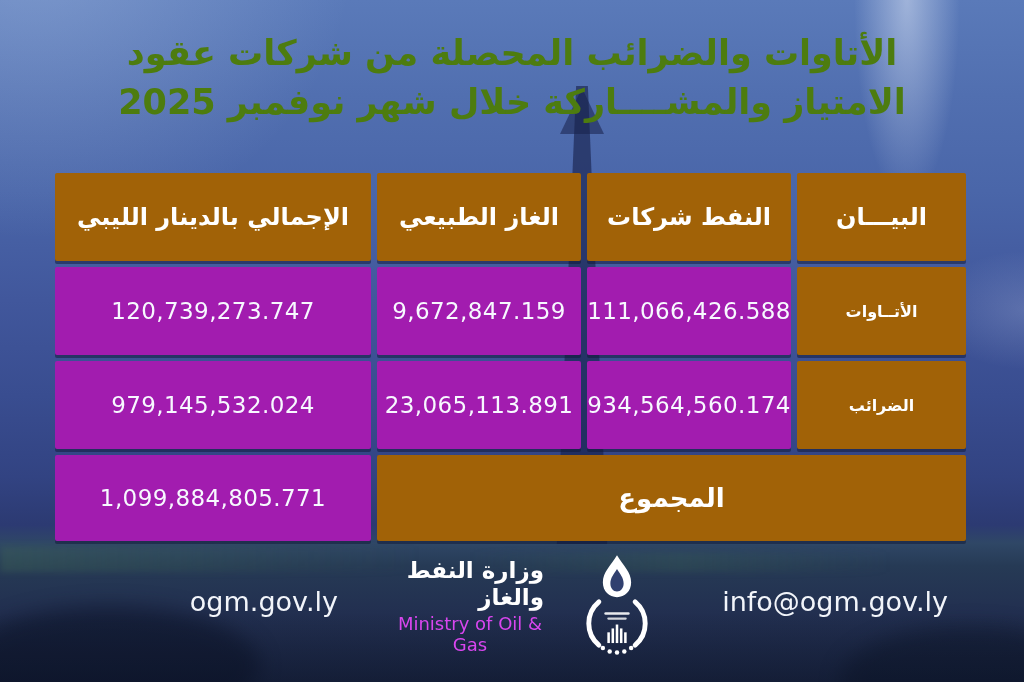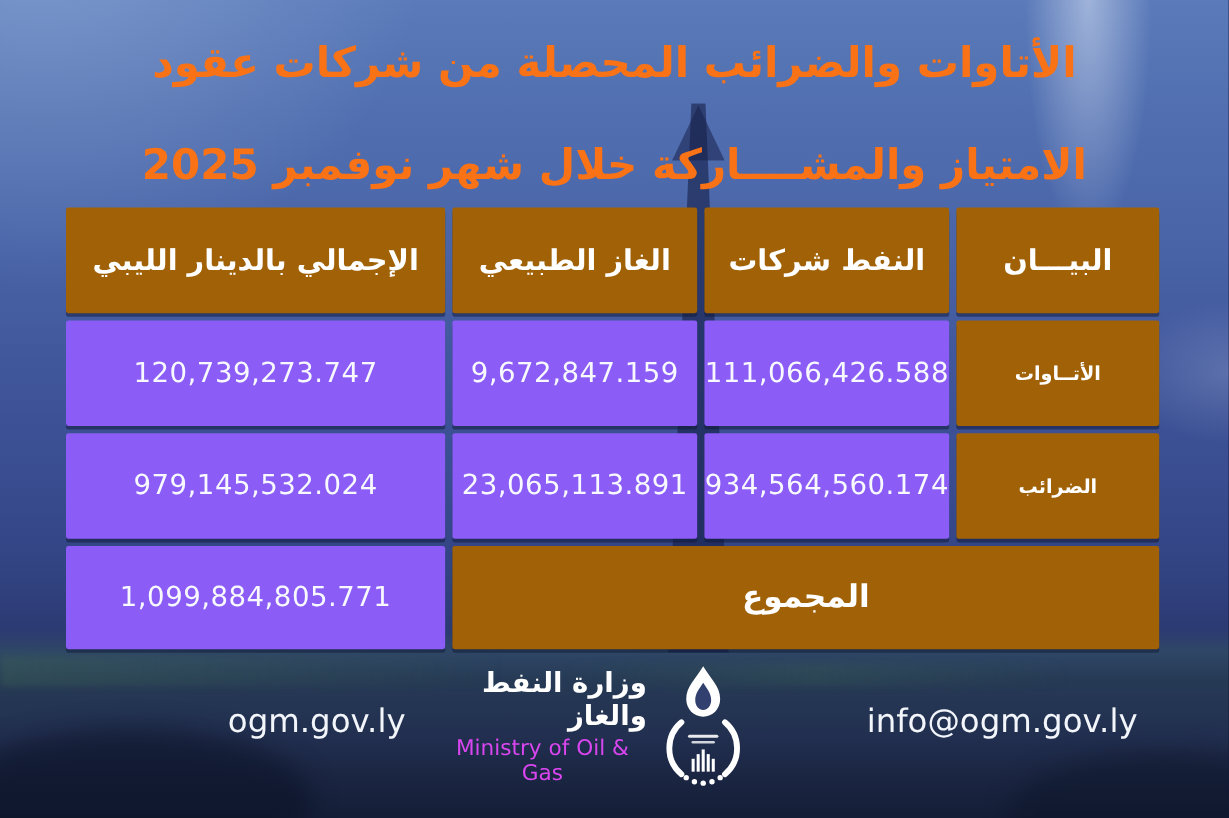--- a/index.html
+++ b/index.html
@@ -59,53 +59,53 @@
   }
   .bottom-shade{
     left:0;right:0;bottom:0;height:70px;
     background:linear-gradient(180deg, rgba(8,14,32,0), rgba(8,14,32,.42));
   }
   
   .title{
     position:absolute;left:0;right:0;top:36px;text-align:center;direction:rtl;
   }
   .title-line{
-    font-size:35px;font-weight:700;line-height:1;color:#f97316;
+    font-size:35px;font-weight:700;line-height:1;color:#4d7c0f;
     letter-spacing:0;
   }
-  .title-line + .title-line{margin-top:50px;}
+  .title-line + .title-line{margin-top:14px;}
   
   .table{
     position:absolute;left:55px;top:173px;width:911px;
     display:grid;direction:rtl;
     grid-template-columns:169px 204px 204px 1fr;
     grid-template-rows:88px 88px 88px 86px;
     gap:6px;
   }
   .cell{
     display:flex;align-items:center;justify-content:center;
     border-radius:2px;
     box-shadow:0 3px 0 rgba(15,24,54,.5);
     text-align:center;padding:0 8px;box-sizing:border-box;
   }
   .orange{background:#a16207;}
-  .blue{background:#8b5cf6;}
+  .blue{background:#a21caf;}
   .header{font-size:24px;font-weight:700;color:#fff;}
   .label{font-size:16px;font-weight:700;color:#fff;}
   .num{font-size:23px;font-weight:400;color:#F7F9FF;letter-spacing:.4px;direction:ltr;}
   .total-span{grid-column:1 / span 3;font-size:26px;}
   
   .website,.email{
     position:absolute;top:586px;font-size:27px;color:#F2F5FA;text-align:right;
   }
   .website{left:108px;width:230px;}
   .email{left:698px;width:250px;}
   .footer-center{
-    position:absolute;left:365px;top:551px;width:260px;height:110px;
-    display:flex;align-items:center;justify-content:flex-end;gap:8px;
+    position:absolute;left:396px;top:551px;width:260px;height:110px;
+    display:flex;align-items:center;justify-content:flex-end;gap:34px;
   }
   .ministry-text{text-align:right;direction:rtl;}
   .ministry-ar{font-size:23px;font-weight:700;color:#fff;line-height:1.15;}
   .ministry-en{font-size:18px;font-weight:400;color:#d946ef;direction:ltr;text-align:center;margin-top:3px;}
   .logo{flex:0 0 auto;}
 </style>
 </head>
 <body>
 
 <div class="canvas">

